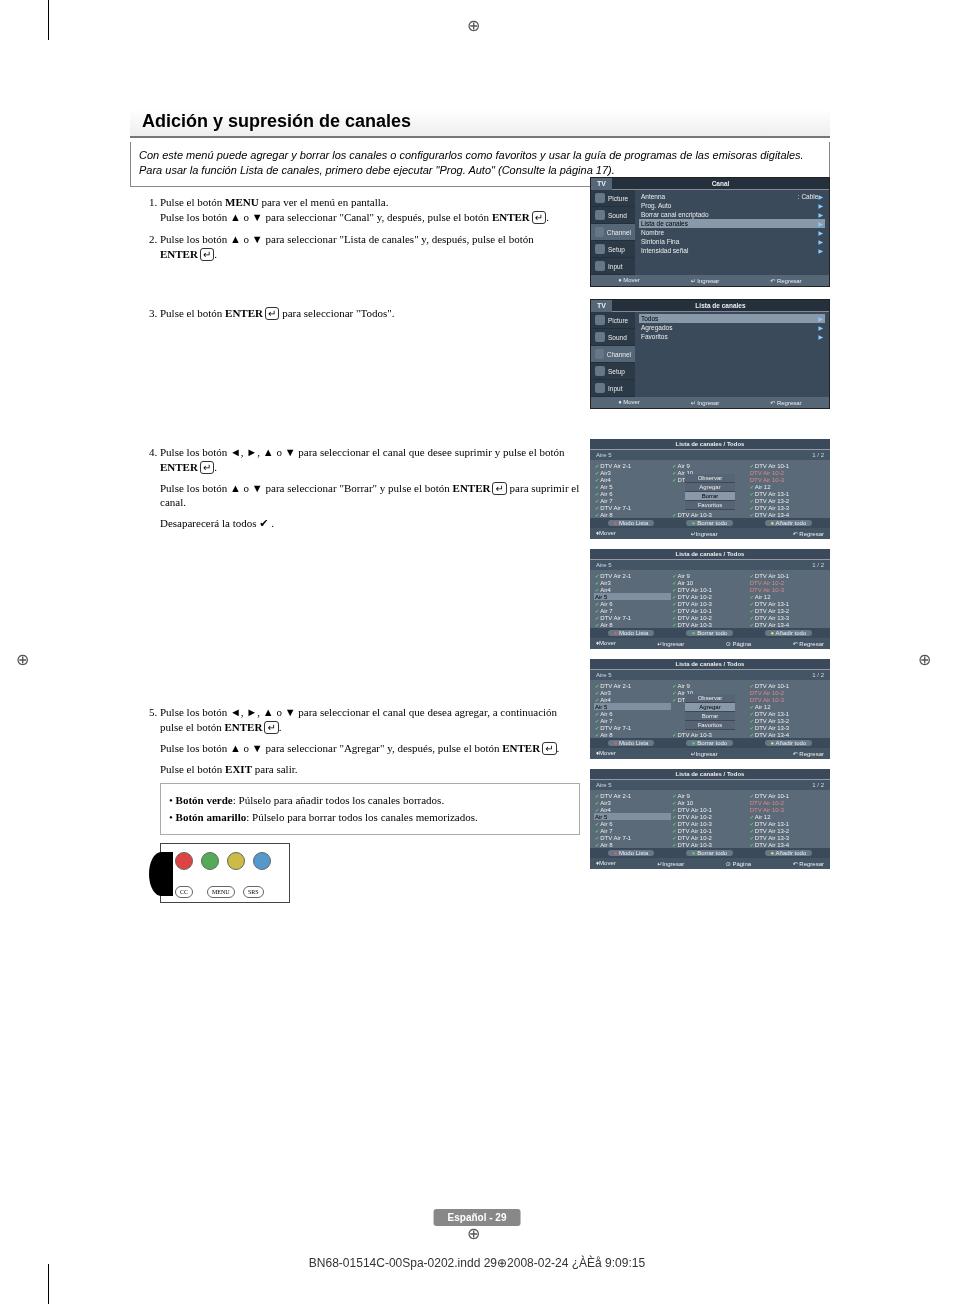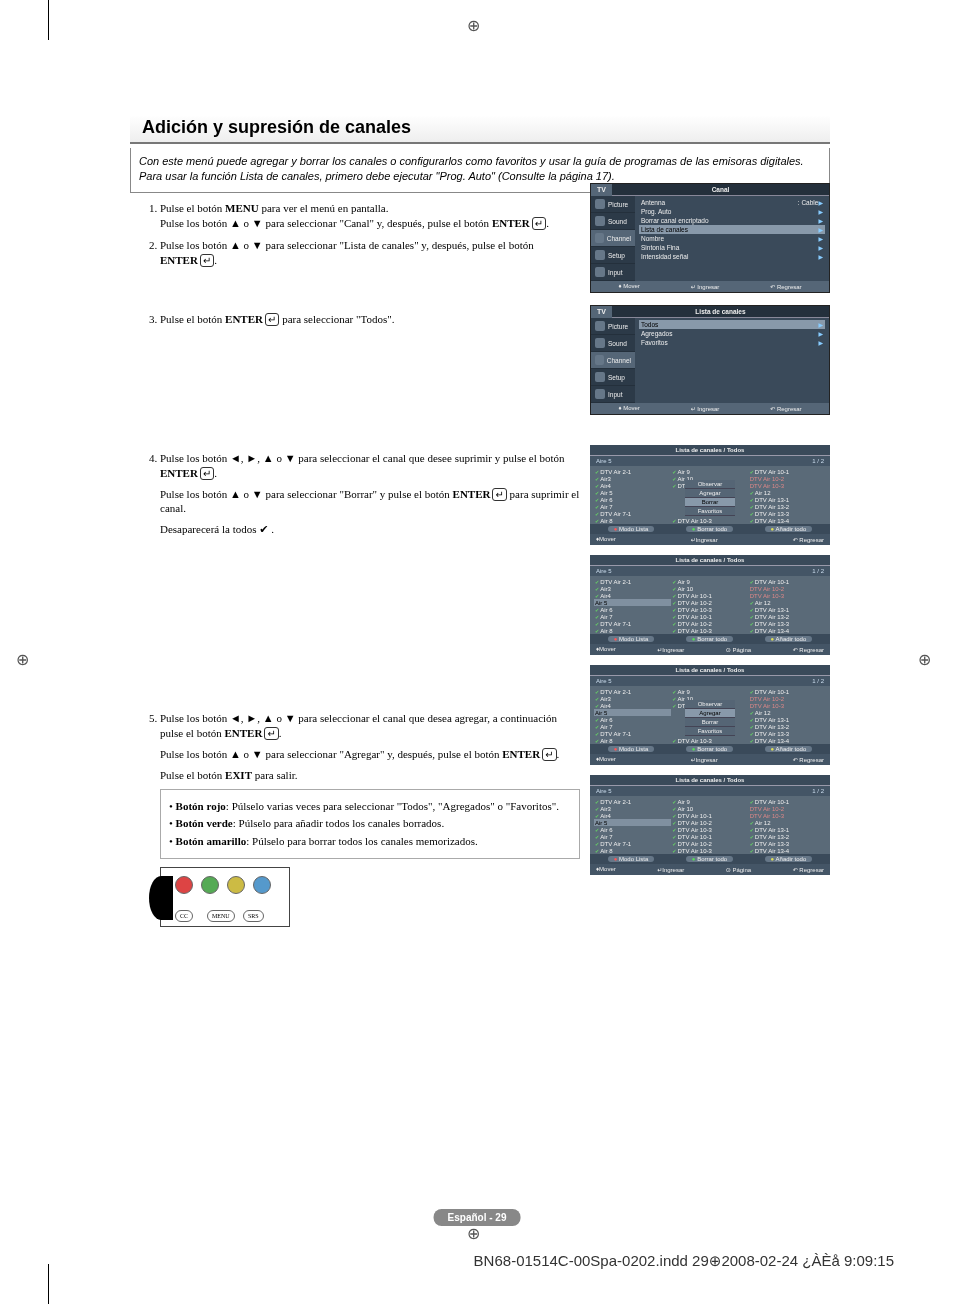--- a/index.html
+++ b/index.html
@@ -2,21 +2,21 @@
 <html><head>
 <meta charset="utf-8">
 <style>
   * { box-sizing: border-box; margin: 0; padding: 0; }
   body { font-family: Arial, sans-serif; font-size: 11px; background: #fff; color: #000; }
   .page { width: 954px; height: 1304px; position: relative; background: #fff; margin: 0 auto; }
   .crop-tl, .crop-bl { position: absolute; width: 10px; height: 40px; border-right: 1px solid #000; }
   .crop-tl { top: 0; left: 39px; } .crop-bl { bottom: 0; left: 39px; }
   .crop-mark { position:absolute;width:20px;height:20px;font-size:16px;color:#555;}
   .reg-top{top:16px;left:467px;} .reg-left{top:650px;left:16px;} .reg-right{top:650px;right:16px;} .reg-bot{bottom:60px;left:467px;}
-  .content { position: absolute; top: 115px; left: 130px; width: 700px; }
+  .content { position: absolute; top: 109px; left: 130px; width: 700px; }
   h2 { font-size: 18px; font-weight: bold; border-bottom: 2px solid #777; padding: 2px 4px 4px 12px; margin-bottom: 4px; background: linear-gradient(#fff,#eee); }
   .intro { border:1px solid #888; border-top:none; padding:6px 6px 8px 8px; font-size:11px; line-height:1.35; margin-bottom:8px;font-style:italic;}
   .steps { list-style: decimal; padding-left: 30px; font-family: Liberation Serif, serif; }
   .steps > li { margin-bottom: 8px; padding-right: 250px; line-height:1.35;}
   .steps p { margin-bottom: 6px; }
   .bold { font-weight: bold; }
   .enter-icon::after { content: "↵"; font-size:10px; border:1px solid #333; border-radius:3px; padding:0 2px; margin-left:2px;}
   .note-icon::before { content:"➣ "; }
   .bullets { margin-top:6px; border:1px solid #aaa; padding:6px 8px; }
   .bullets p { margin:3px 0; text-indent:-8px; padding-left:8px;}
@@ -52,22 +52,22 @@
   .chlist .dim{color:#d88;}
   .chlist .rowsel{background:#8090a0;color:#000;padding:0 2px;}
   .chlist .btnrow{display:flex;justify-content:space-around;padding:2px;background:#3a4a5a;}
   .chlist .btn{background:#667788;border-radius:6px;padding:0 6px;}
   .chlist .btn.r::before{content:"● ";color:#f55;} .chlist .btn.g::before{content:"● ";color:#5d5;} .chlist .btn.y::before{content:"● ";color:#dd5;}
   .chlist .cftr{display:flex;justify-content:space-between;padding:2px 6px;background:#445566;}
   .popup{position:absolute;background:#556575;width:50px;left:50%;margin-left:-25px;font-size:6px;text-align:center;}
   .popup div{padding:1px;border-bottom:1px solid #445;}
   .popup .psel{background:#8899aa;color:#000;}
   .s-gap-1{height:30px;} .s-gap-2{height:18px;}
-  .page-label{position:absolute;bottom:78px;left:50%;transform:translateX(-50%);background:#888;color:#fff;font-size:10px;padding:3px 14px;border-radius:8px;font-weight:bold;}
-  .footer{position:absolute;bottom:34px;left:60px;right:60px;display:flex;justify-content:flex-end;font-size:15px;color:#333;}
+  .page-label{position:absolute;bottom:78px;left:50%;transform:translateX(-50%);background:#888;color:#fff;font-size:10px;padding:3px 14px;border-radius:3px;font-weight:bold;}
+  .footer{position:absolute;bottom:34px;left:60px;right:60px;display:flex;justify-content:center;font-size:12px;color:#333;}
   .reg::before{content:"⊕";}
 </style>
 </head>
 <body>
 
 <div class="page">
   <div class="crop-tl"></div>
     <div class="crop-bl"></div>
   <span class="crop-mark reg reg-top"></span>
   <span class="crop-mark reg reg-left"></span>
@@ -95,21 +95,20 @@
         <p><span>Pulse los botón ◄, ►, ▲ o ▼ para seleccionar el canal que desee suprimir y pulse el botón </span><span class="bold">ENTER</span><span class="enter-icon"></span><span>.</span></p>
         <p><span>Pulse los botón ▲ o ▼ para seleccionar "Borrar" y pulse el botón </span><span class="bold">ENTER</span><span class="enter-icon"></span><span> para suprimir el canal.</span></p>
         <p>Desaparecerá la todos ✔ .</p>
         <div style="height:160px"></div>
       </li>
       <li>
         <p><span>Pulse los botón ◄, ►, ▲ o ▼ para seleccionar el canal que desea agregar, a continuación pulse el botón </span><span class="bold">ENTER</span><span class="enter-icon"></span><span>.</span></p>
         <p><span>Pulse los botón ▲ o ▼ para seleccionar "Agregar" y, después, pulse el botón </span><span class="bold">ENTER</span><span class="enter-icon"></span><span>.</span></p>
         <p><span>Pulse el botón </span><span class="bold">EXIT</span><span> para salir.</span></p>
         <div class="bullets">
-          <p><span class="bold">Botón rojo</span><span>: Púlselo varias veces para seleccionar "Todos", "Agregados" o "Favoritos".</span></p>
           <p><span class="bold">Botón verde</span><span>: Púlselo para añadir todos los canales borrados.</span></p>
           <p><span class="bold">Botón amarillo</span><span>: Púlselo para borrar todos los canales memorizados.</span></p>
         </div>
         <div class="remote-fig">
           <div class="curve"></div>
           <div class="circ c1"></div>
           <div class="circ c2"></div>
           <div class="circ c3"></div>
           <div class="circ c4"></div>
           <span class="lbl l1">CC</span>

